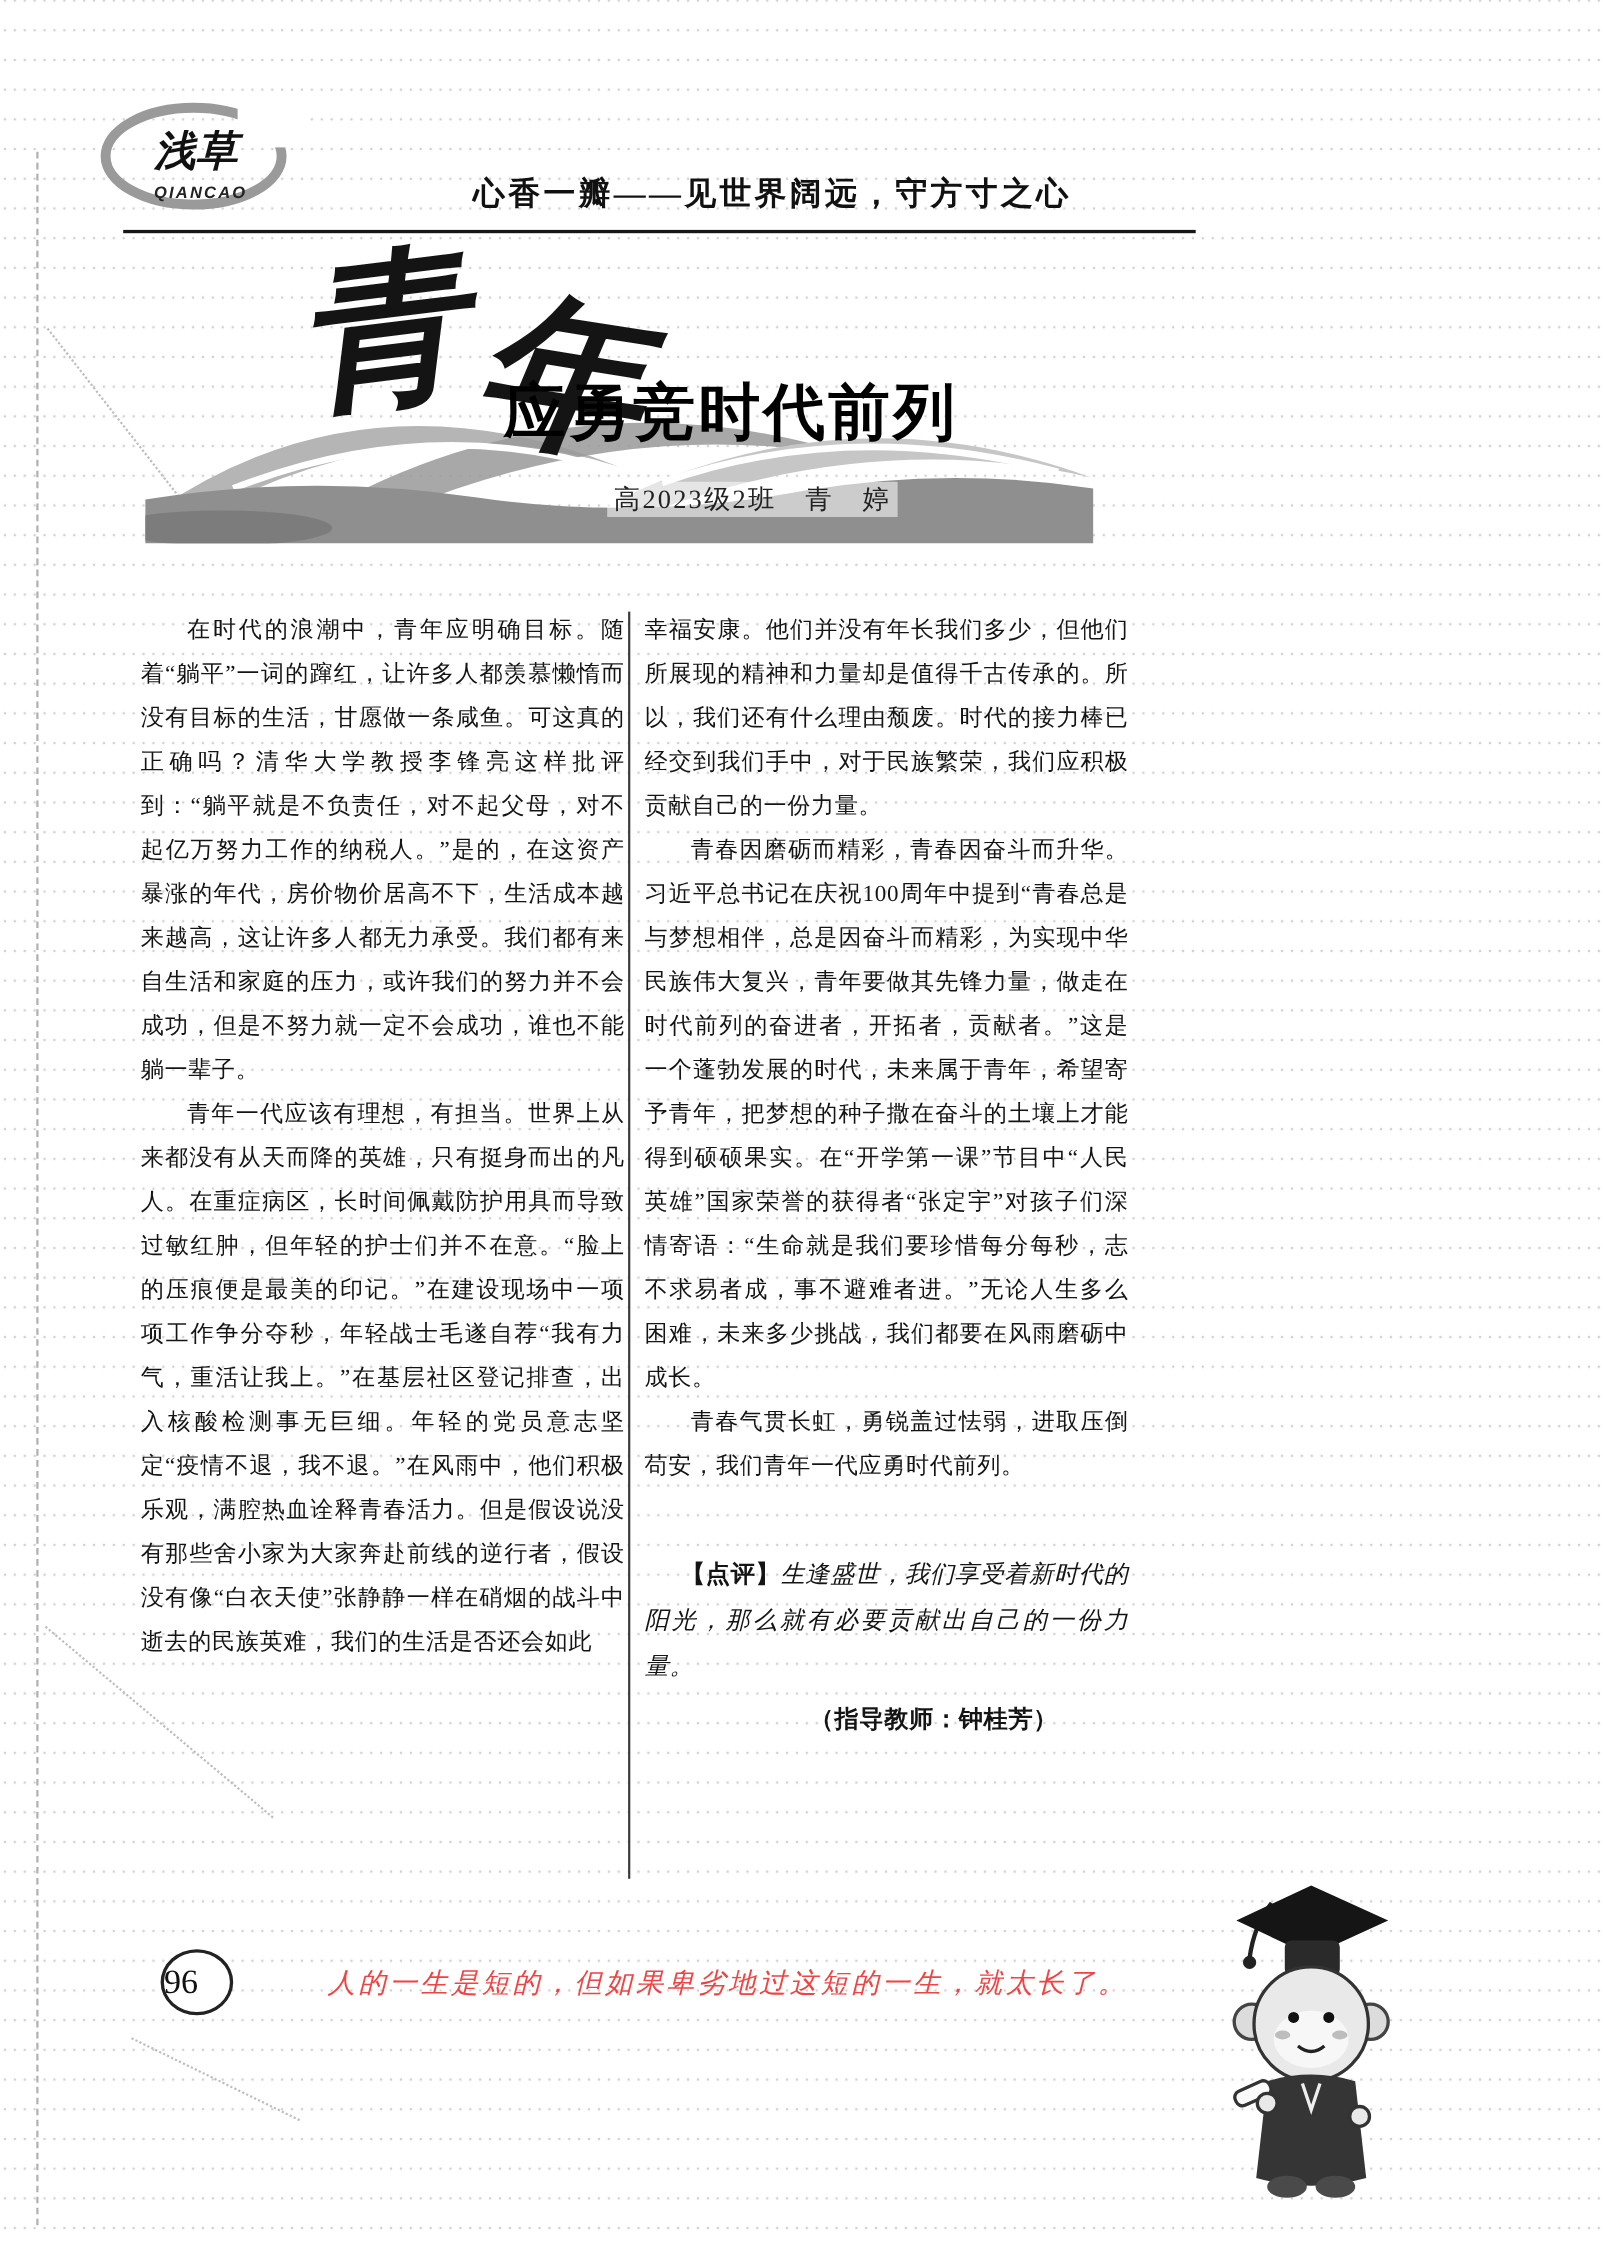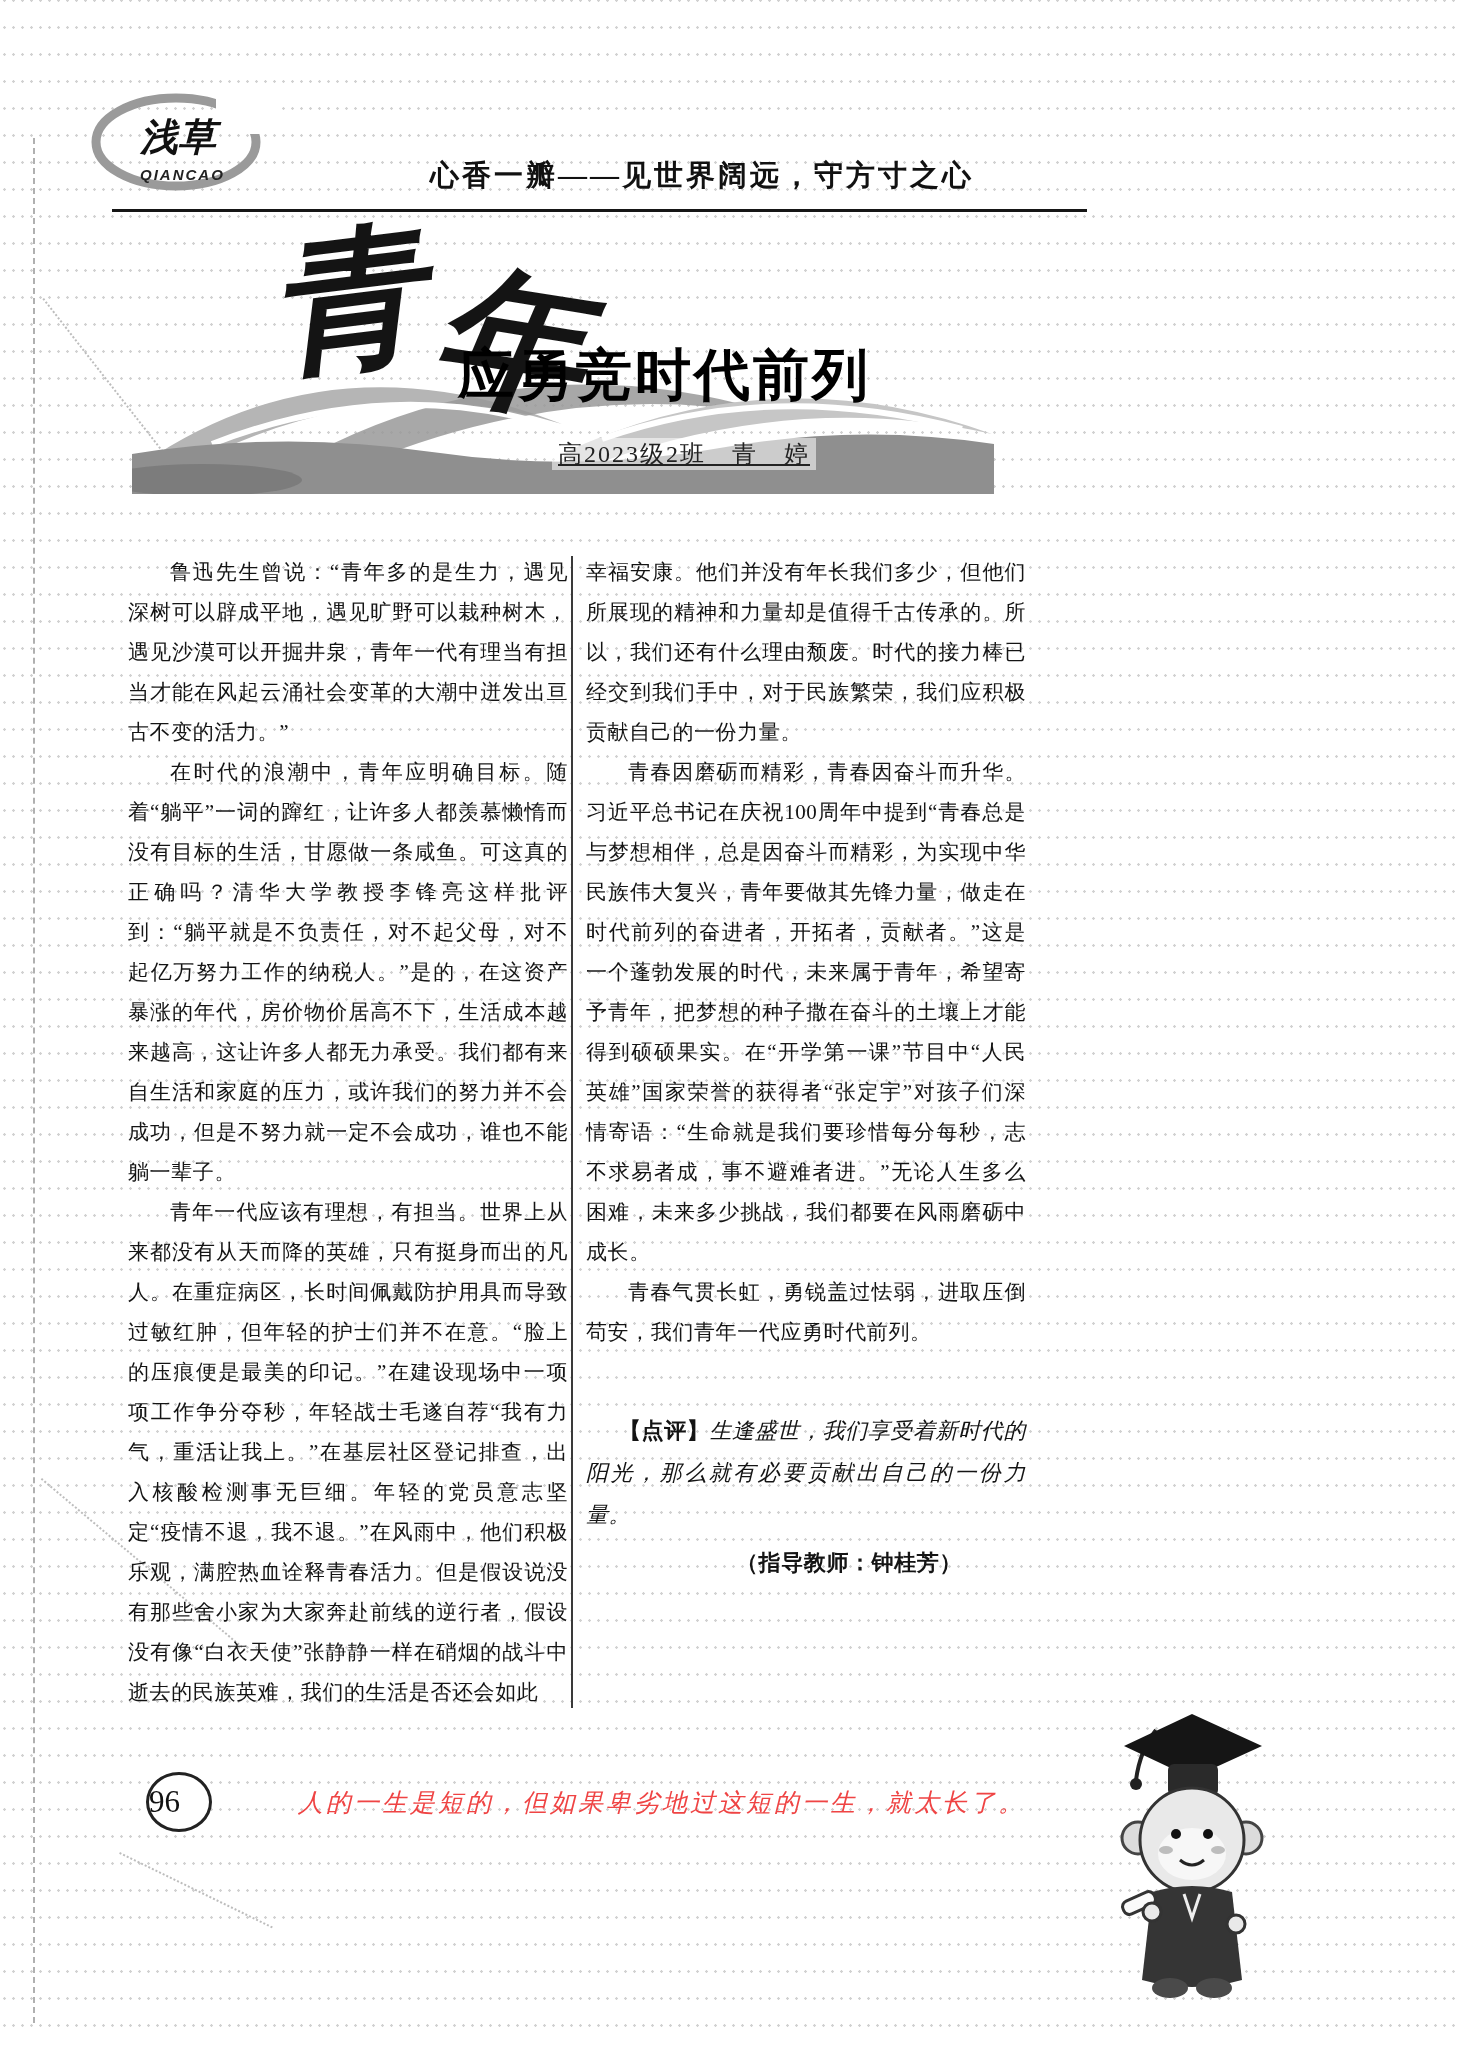--- a/index.html
+++ b/index.html
@@ -36,21 +36,21 @@
     font-weight:bold;font-style:italic;color:#141414;white-space:nowrap;
   }
   .calli .c1{display:inline-block;transform:rotate(-7deg);}
   .calli .c2{display:inline-block;transform:translateY(40px) rotate(9deg);margin-left:-26px;}
   .main-title{
     position:absolute;left:330px;top:106px;font-size:56px;font-weight:900;
     font-family:"Liberation Sans", sans-serif;letter-spacing:3px;color:#000;white-space:nowrap;
   }
   .byline{
     position:absolute;left:424px;top:206px;font-size:24px;letter-spacing:2px;color:#222;
-    background:rgba(255,255,255,.55);padding:0 6px;white-space:nowrap;text-decoration:underline;
+    background:rgba(255,255,255,.55);padding:0 6px;white-space:nowrap;
   }
 
   
   .col{position:absolute;top:552px;width:440px;font-size:21px;line-height:40px;
        text-align:justify;letter-spacing:.6px;color:#141414;}
   .col-left{left:128px;}
   .col-right{left:586px;}
   .col p{margin:0;text-indent:2em;}
   .col p.no-indent{text-indent:0;}
   .col-divider{position:absolute;left:571px;top:556px;height:1152px;border-left:2px solid #3a3a3a;}
@@ -108,21 +108,20 @@
     </svg>
     <div class="calli">
       <span class="c1">青</span>
       <span class="c2">年</span>
     </div>
     <div class="main-title">应勇竞时代前列</div>
     <div class="byline">高2023级2班　青　婷</div>
   </div>
 
   <div class="col col-left">
-    <p>鲁迅先生曾说：“青年多的是生力，遇见深树可以辟成平地，遇见旷野可以栽种树木，遇见沙漠可以开掘井泉，青年一代有理当有担当才能在风起云涌社会变革的大潮中迸发出亘古不变的活力。”</p>
     <p>在时代的浪潮中，青年应明确目标。随着“躺平”一词的蹿红，让许多人都羡慕懒惰而没有目标的生活，甘愿做一条咸鱼。可这真的正确吗？清华大学教授李锋亮这样批评到：“躺平就是不负责任，对不起父母，对不起亿万努力工作的纳税人。”是的，在这资产暴涨的年代，房价物价居高不下，生活成本越来越高，这让许多人都无力承受。我们都有来自生活和家庭的压力，或许我们的努力并不会成功，但是不努力就一定不会成功，谁也不能躺一辈子。</p>
     <p>青年一代应该有理想，有担当。世界上从来都没有从天而降的英雄，只有挺身而出的凡人。在重症病区，长时间佩戴防护用具而导致过敏红肿，但年轻的护士们并不在意。“脸上的压痕便是最美的印记。”在建设现场中一项项工作争分夺秒，年轻战士毛遂自荐“我有力气，重活让我上。”在基层社区登记排查，出入核酸检测事无巨细。年轻的党员意志坚定“疫情不退，我不退。”在风雨中，他们积极乐观，满腔热血诠释青春活力。但是假设说没有那些舍小家为大家奔赴前线的逆行者，假设没有像“白衣天使”张静静一样在硝烟的战斗中逝去的民族英难，我们的生活是否还会如此</p>
   </div>
 
   <div class="col-divider"></div>
 
   <div class="col col-right">
     <p class="no-indent">幸福安康。他们并没有年长我们多少，但他们所展现的精神和力量却是值得千古传承的。所以，我们还有什么理由颓废。时代的接力棒已经交到我们手中，对于民族繁荣，我们应积极贡献自己的一份力量。</p>
     <p>青春因磨砺而精彩，青春因奋斗而升华。习近平总书记在庆祝100周年中提到“青春总是与梦想相伴，总是因奋斗而精彩，为实现中华民族伟大复兴，青年要做其先锋力量，做走在时代前列的奋进者，开拓者，贡献者。”这是一个蓬勃发展的时代，未来属于青年，希望寄予青年，把梦想的种子撒在奋斗的土壤上才能得到硕硕果实。在“开学第一课”节目中“人民英雄”国家荣誉的获得者“张定宇”对孩子们深情寄语：“生命就是我们要珍惜每分每秒，志不求易者成，事不避难者进。”无论人生多么困难，未来多少挑战，我们都要在风雨磨砺中成长。</p>
     <p>青春气贯长虹，勇锐盖过怯弱，进取压倒苟安，我们青年一代应勇时代前列。</p>

